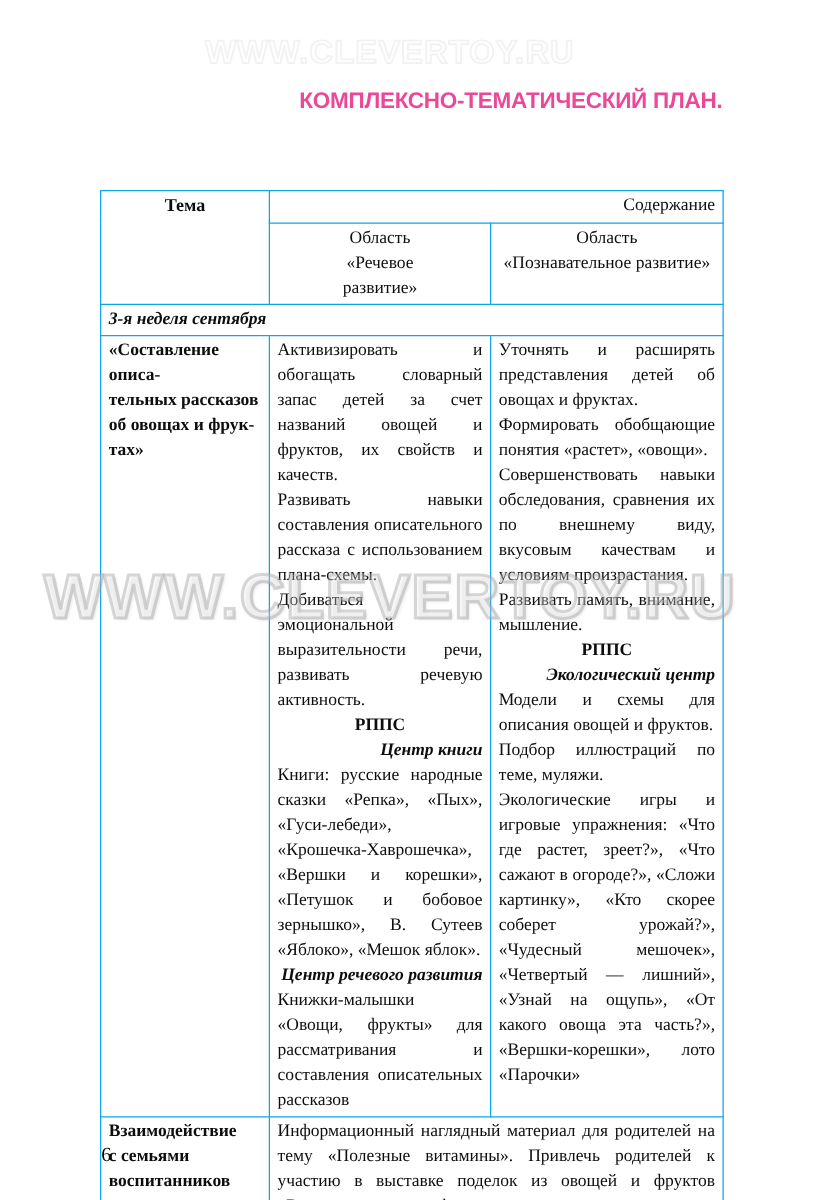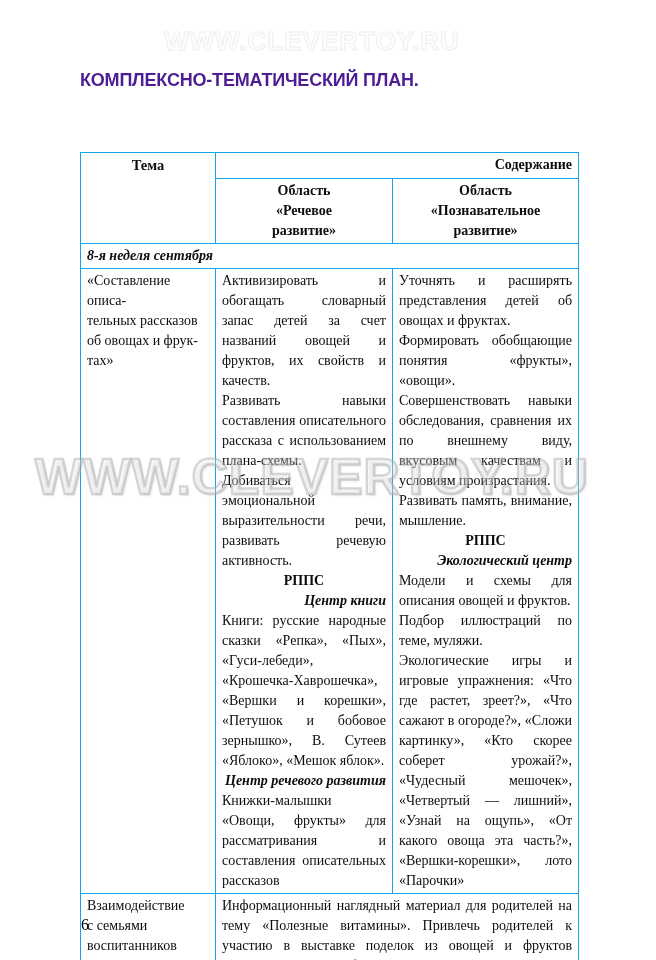--- a/index.html
+++ b/index.html
@@ -9,26 +9,26 @@
     font-family: "Liberation Serif", serif;
     color: #000;
     position: relative;
     overflow: hidden;
   }
   .page { position: absolute; inset: 0; }
 
   .title {
     position: absolute;
     left: 80px; top: 70px; width: 498px;
-    text-align: left;
+    text-align: right;
     font-family: "Liberation Sans", sans-serif;
     font-weight: bold;
     font-size: 18px;
     letter-spacing: -0.2px;
-    color: #4c1d95;
+    color: #ec4899;
     white-space: nowrap;
   }
 
   table.plan {
     position: absolute;
     left: 80px; top: 152px;
     width: 498px;
     border-collapse: collapse;
     table-layout: fixed;
   }
@@ -37,29 +37,29 @@
     vertical-align: top;
     font-size: 14px;
     line-height: 20px;
     padding: 2px 6px 2px 6px;
     color: #0d0d0d;
   }
   .pre { white-space: pre-line; }
   .c-center { text-align: center; vertical-align: middle; }
   .c-right  { text-align: right; }
   .bold-cell { font-weight: bold; }
-  td.hdr { font-weight: bold; font-size: 14px; line-height: 15px; }
+  td.hdr { font-weight: normal; font-size: 14px; line-height: 15px; }
   td.hdr-soderzh { height: 21px; vertical-align: middle; padding-right: 8px; }
   td.hdr-area { height: 45px; }
   td.week {
     font-weight: bold; font-style: italic;
     font-size: 14.5px; height: 20px; line-height: 18px;
   }
   td.theme-cell {
-    font-weight: normal;
+    font-weight: bold;
     font-size: 14.5px;
     line-height: 22px;
     padding-top: 4px;
     margin-top: 48px;
   }
   td.content-cell { height: 526px; padding-top: 4px; }
   td.family-text { height: 104px; padding-top: 4px; }
 
   .para { text-align: justify; margin: 0; }
   .para.bold { font-weight: bold; text-align: center; }
@@ -121,40 +121,40 @@
         <td colspan="2" class="c-right hdr hdr-soderzh">Содержание</td>
       </tr>
       <tr>
         <td class="c-center hdr hdr-area pre">Область
 «Речевое
 развитие»</td>
         <td class="c-center hdr hdr-area pre">Область
 «Познавательное развитие»</td>
       </tr>
       <tr>
-        <td colspan="3" class="week">8-я неделя сентября</td>
+        <td colspan="3" class="week">3-я неделя сентября</td>
       </tr>
       <tr>
         <td class="theme-cell pre content-cell">«Составление описа-
 тельных рассказов
 об овощах и фрук-
 тах»</td>
         <td class="content-cell">
             <div class="para ">Активизировать и обогащать словарный запас детей за счет названий овощей и фруктов, их свойств и качеств.</div>
             <div class="para ">Развивать навыки составления описательного рассказа с использованием плана-схемы.</div>
             <div class="para ">Добиваться эмоциональной выразительности речи, развивать речевую активность.</div>
             <div class="para bold">РППС</div>
             <div class="para bold-italic">Центр книги</div>
             <div class="para ">Книги: русские народные сказки «Репка», «Пых», «Гуси-лебеди», «Крошечка-Хаврошечка», «Вершки и корешки», «Петушок и бобовое зернышко», В. Сутеев «Яблоко», «Мешок яблок».</div>
             <div class="para bold-italic">Центр речевого развития</div>
             <div class="para ">Книжки-малышки «Овощи, фрукты» для рассматривания и составления описательных рассказов</div>
           </td>
         <td class="content-cell">
             <div class="para ">Уточнять и расширять представления детей об овощах и фруктах.</div>
-            <div class="para ">Формировать обобщающие понятия «фрукты», «овощи».</div>
+            <div class="para ">Формировать обобщающие понятия «растет», «овощи».</div>
             <div class="para ">Совершенствовать навыки обследования, сравнения их по внешнему виду, вкусовым качествам и условиям произрастания.</div>
             <div class="para ">Развивать память, внимание, мышление.</div>
             <div class="para bold">РППС</div>
             <div class="para bold-italic">Экологический центр</div>
             <div class="para ">Модели и схемы для описания овощей и фруктов.</div>
             <div class="para ">Подбор иллюстраций по теме, муляжи.</div>
             <div class="para ">Экологические игры и игровые упражнения: «Что где растет, зреет?», «Что сажают в огороде?», «Сложи картинку», «Кто скорее соберет урожай?», «Чудесный мешочек», «Четвертый — лишний», «Узнай на ощупь», «От какого овоща эта часть?», «Вершки-корешки», лото «Парочки»</div>
           </td>
       </tr>
       <tr>

